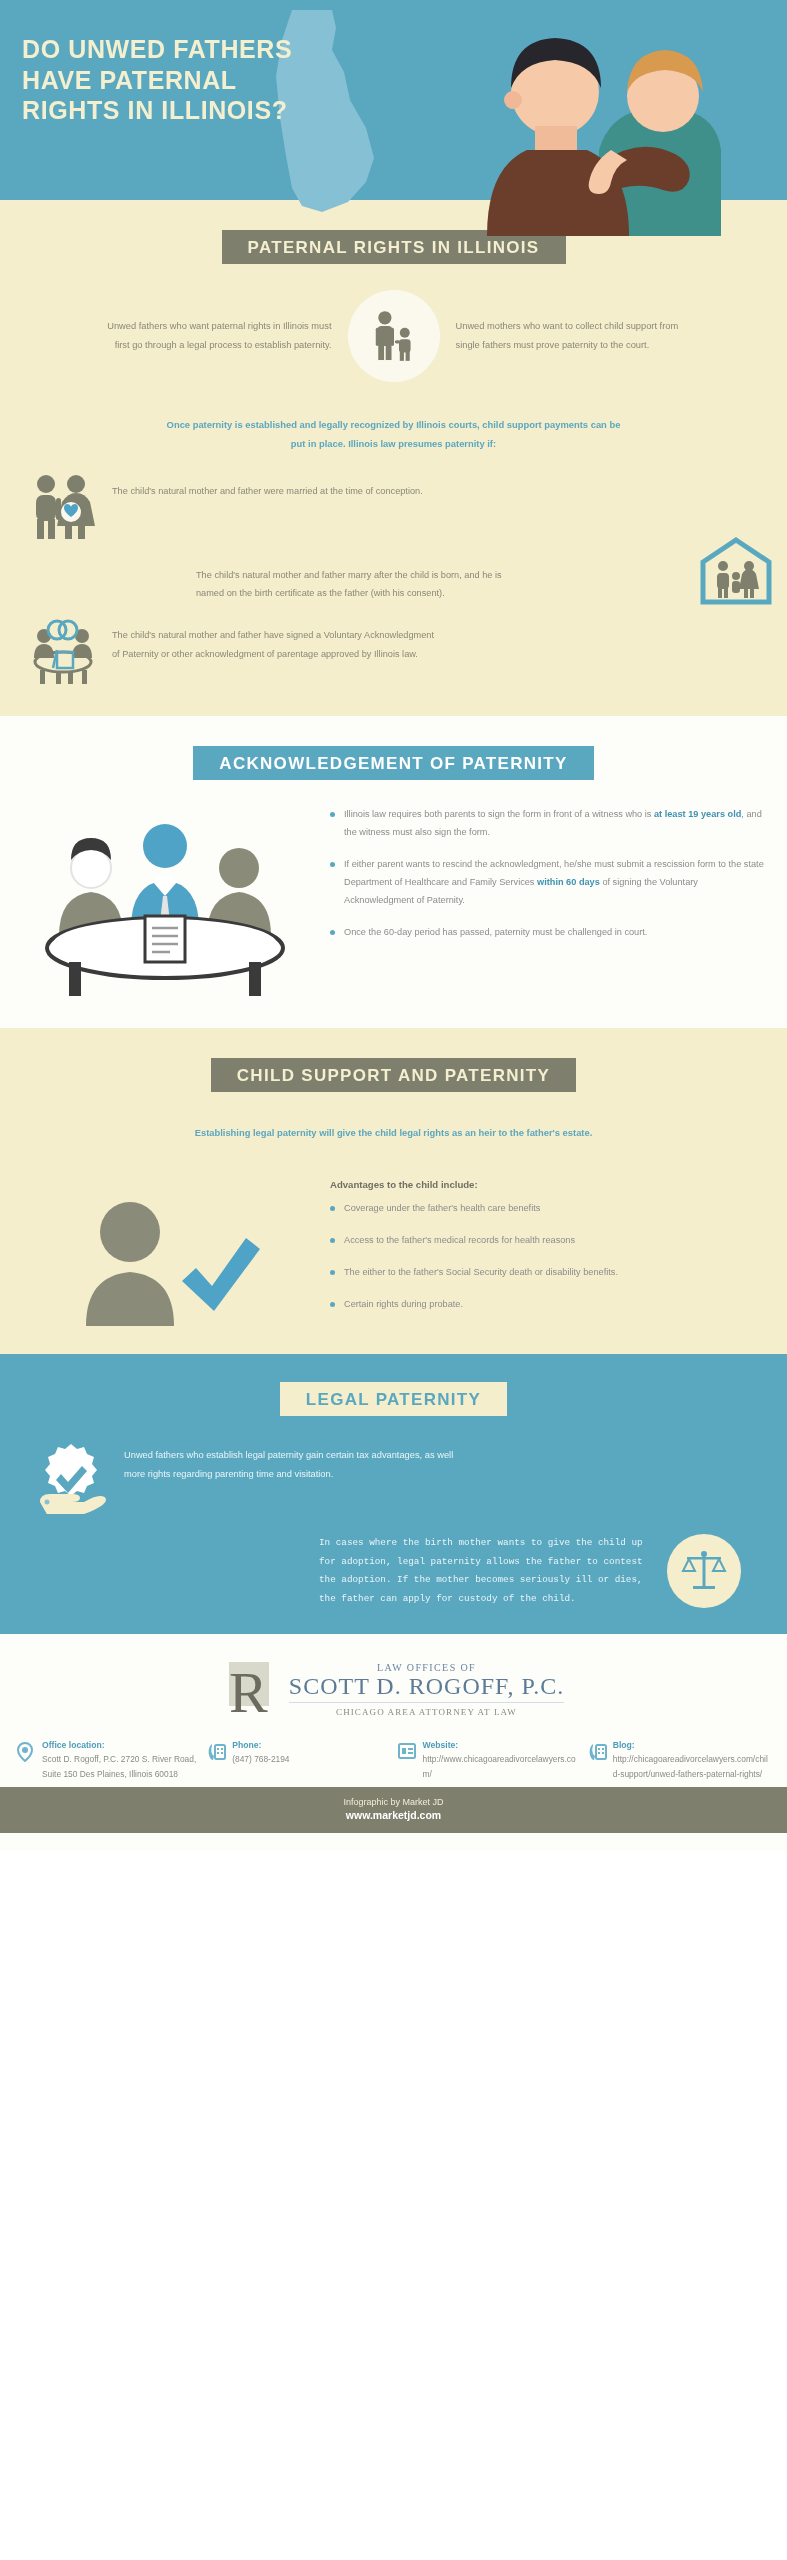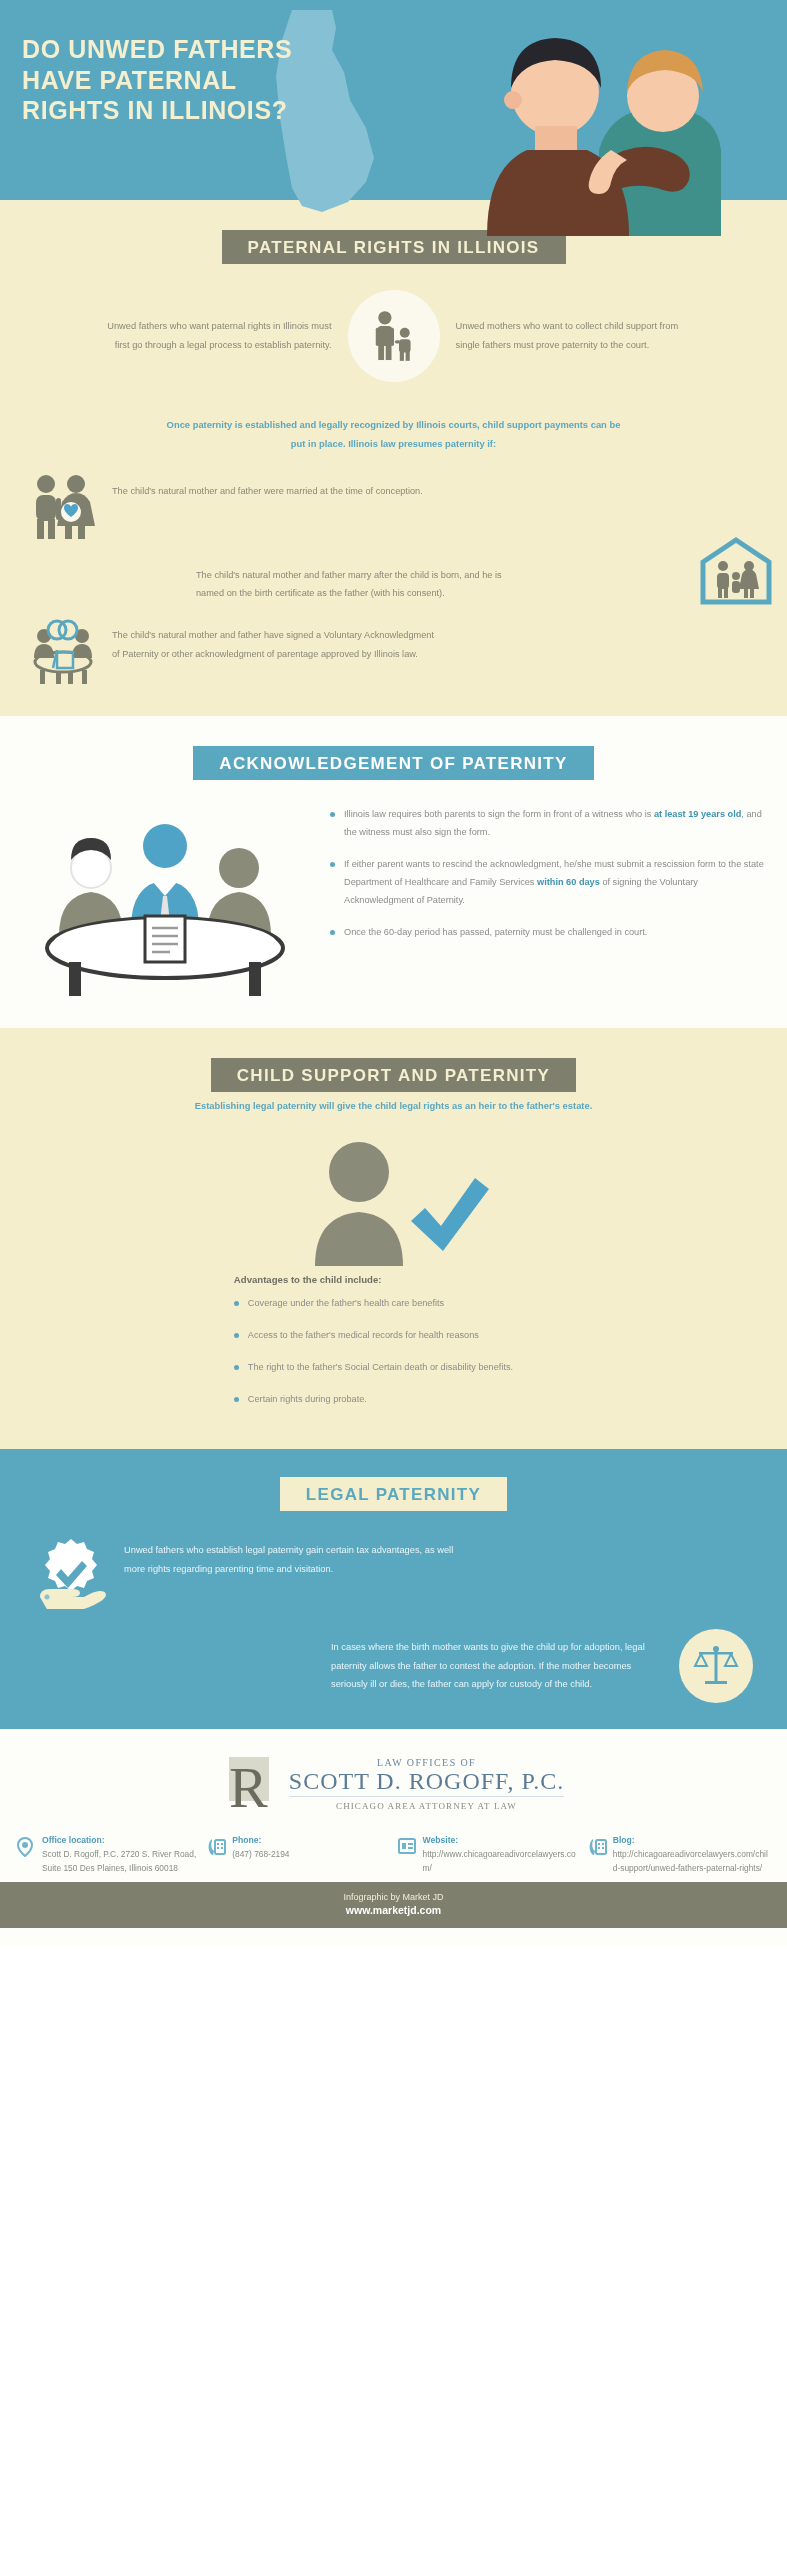--- a/index.html
+++ b/index.html
@@ -60,30 +60,30 @@
   .aop-body{display:flex;align-items:flex-start;margin-top:26px;}
   .aop-art{width:330px;flex:0 0 auto;display:flex;justify-content:center;padding-top:6px;}
   ul.bullets{list-style:none;margin:0;padding:0 20px 0 0;flex:1;}
   ul.bullets li{position:relative;padding-left:14px;margin-bottom:14px;
     font-size:9.2px;line-height:1.95;color:#8c8c8c;}
   ul.bullets li::before{content:"";position:absolute;left:0;top:6px;
     width:5px;height:5px;border-radius:50%;background:#5aa7c0;}
   .hl{color:#3f93b0;font-weight:bold;}
 
   
-  .cs-body{display:flex;align-items:center;margin-top:22px;flex-direction:column;}
+  .cs-body{display:flex;align-items:flex-end;margin-top:30px;}
   .cs-art{width:330px;flex:0 0 auto;display:flex;justify-content:center;align-items:center;}
   .adv-title{font-size:9.6px;font-weight:bold;color:#6f6f63;margin:0 0 10px;}
   .cs-list li{margin-bottom:9px;color:#8a8878;}
 
   
   .blue-sec{background:#5aa7c0;padding:28px 0 26px;}
   .lp-row{display:flex;align-items:flex-start;gap:16px;padding:0 34px;margin-top:24px;}
   .lp-row .lptxt{color:#eaf5f8;font-size:9.3px;line-height:2;max-width:330px;padding-top:6px;}
-  .lp-row2{display:flex;align-items:center;gap:18px;padding:0 34px;margin-top:20px;justify-content:flex-end;}
+  .lp-row2{display:flex;align-items:center;gap:18px;padding:0 46px;margin-top:20px;justify-content:flex-end;font-family:Liberation Mono, monospace;}
   .lp-row2 .lptxt{color:#eaf5f8;font-size:9.3px;line-height:2;width:330px;}
 
   
   .footer{background:#fdfdfa;padding:24px 0 18px;}
   .logo-wrap{display:flex;justify-content:center;align-items:center;gap:10px;}
   .logo-text{text-align:center;}
   .lt1{font-family:"Liberation Serif",serif;font-size:10px;letter-spacing:1.4px;
        color:#6d86a0;text-transform:uppercase;}
   .lt2{font-family:"Liberation Serif",serif;font-size:24px;letter-spacing:1px;
        color:#5b7b96;text-transform:uppercase;line-height:1.1;
@@ -272,36 +272,36 @@
     </div>
   </section>
 
   <section class="cream sec-pad">
     <div class="center">
       <div class="ribbon ribbon-olive">
         <div class="ribbon-title">CHILD SUPPORT AND PATERNITY</div>
       </div>
     </div>
 
-    <div class="blue-lead" style="max-width:560px;margin-top:5px;">Establishing legal paternity will give the child legal rights as an heir to the father's estate.</div>
+    <div class="blue-lead" style="max-width:560px;margin-top:32px;">Establishing legal paternity will give the child legal rights as an heir to the father's estate.</div>
 
     <div class="cs-body">
       <div class="cs-art">
         <svg width="210" height="130" viewBox="0 0 210 130">
           <circle cx="70" cy="34" r="30" fill="#8a8b78"></circle>
           <path d="M26 128 q0 -50 44 -54 q44 4 44 54 Z" fill="#8a8b78"></path>
           <path d="M136 70 l16 18 l34 -48 l14 11 l-46 62 l-32 -30 Z" fill="#4fa3c6"></path>
         </svg>
       </div>
       <div style="flex:1;padding-right:20px;padding-top:6px;">
         <div class="adv-title">Advantages to the child include:</div>
         <ul class="bullets cs-list">
           <li>Coverage under the father's health care benefits</li>
           <li>Access to the father's medical records for health reasons</li>
-          <li>The right to the father's Social Certain death or disability benefits.</li>
+          <li>The either to the father's Social Security death or disability benefits.</li>
           <li>Certain rights during probate.</li>
         </ul>
       </div>
     </div>
   </section>
 
   <section class="blue-sec">
     <div class="center">
       <div class="ribbon ribbon-cream">
         <div class="ribbon-title">LEGAL PATERNITY</div>

